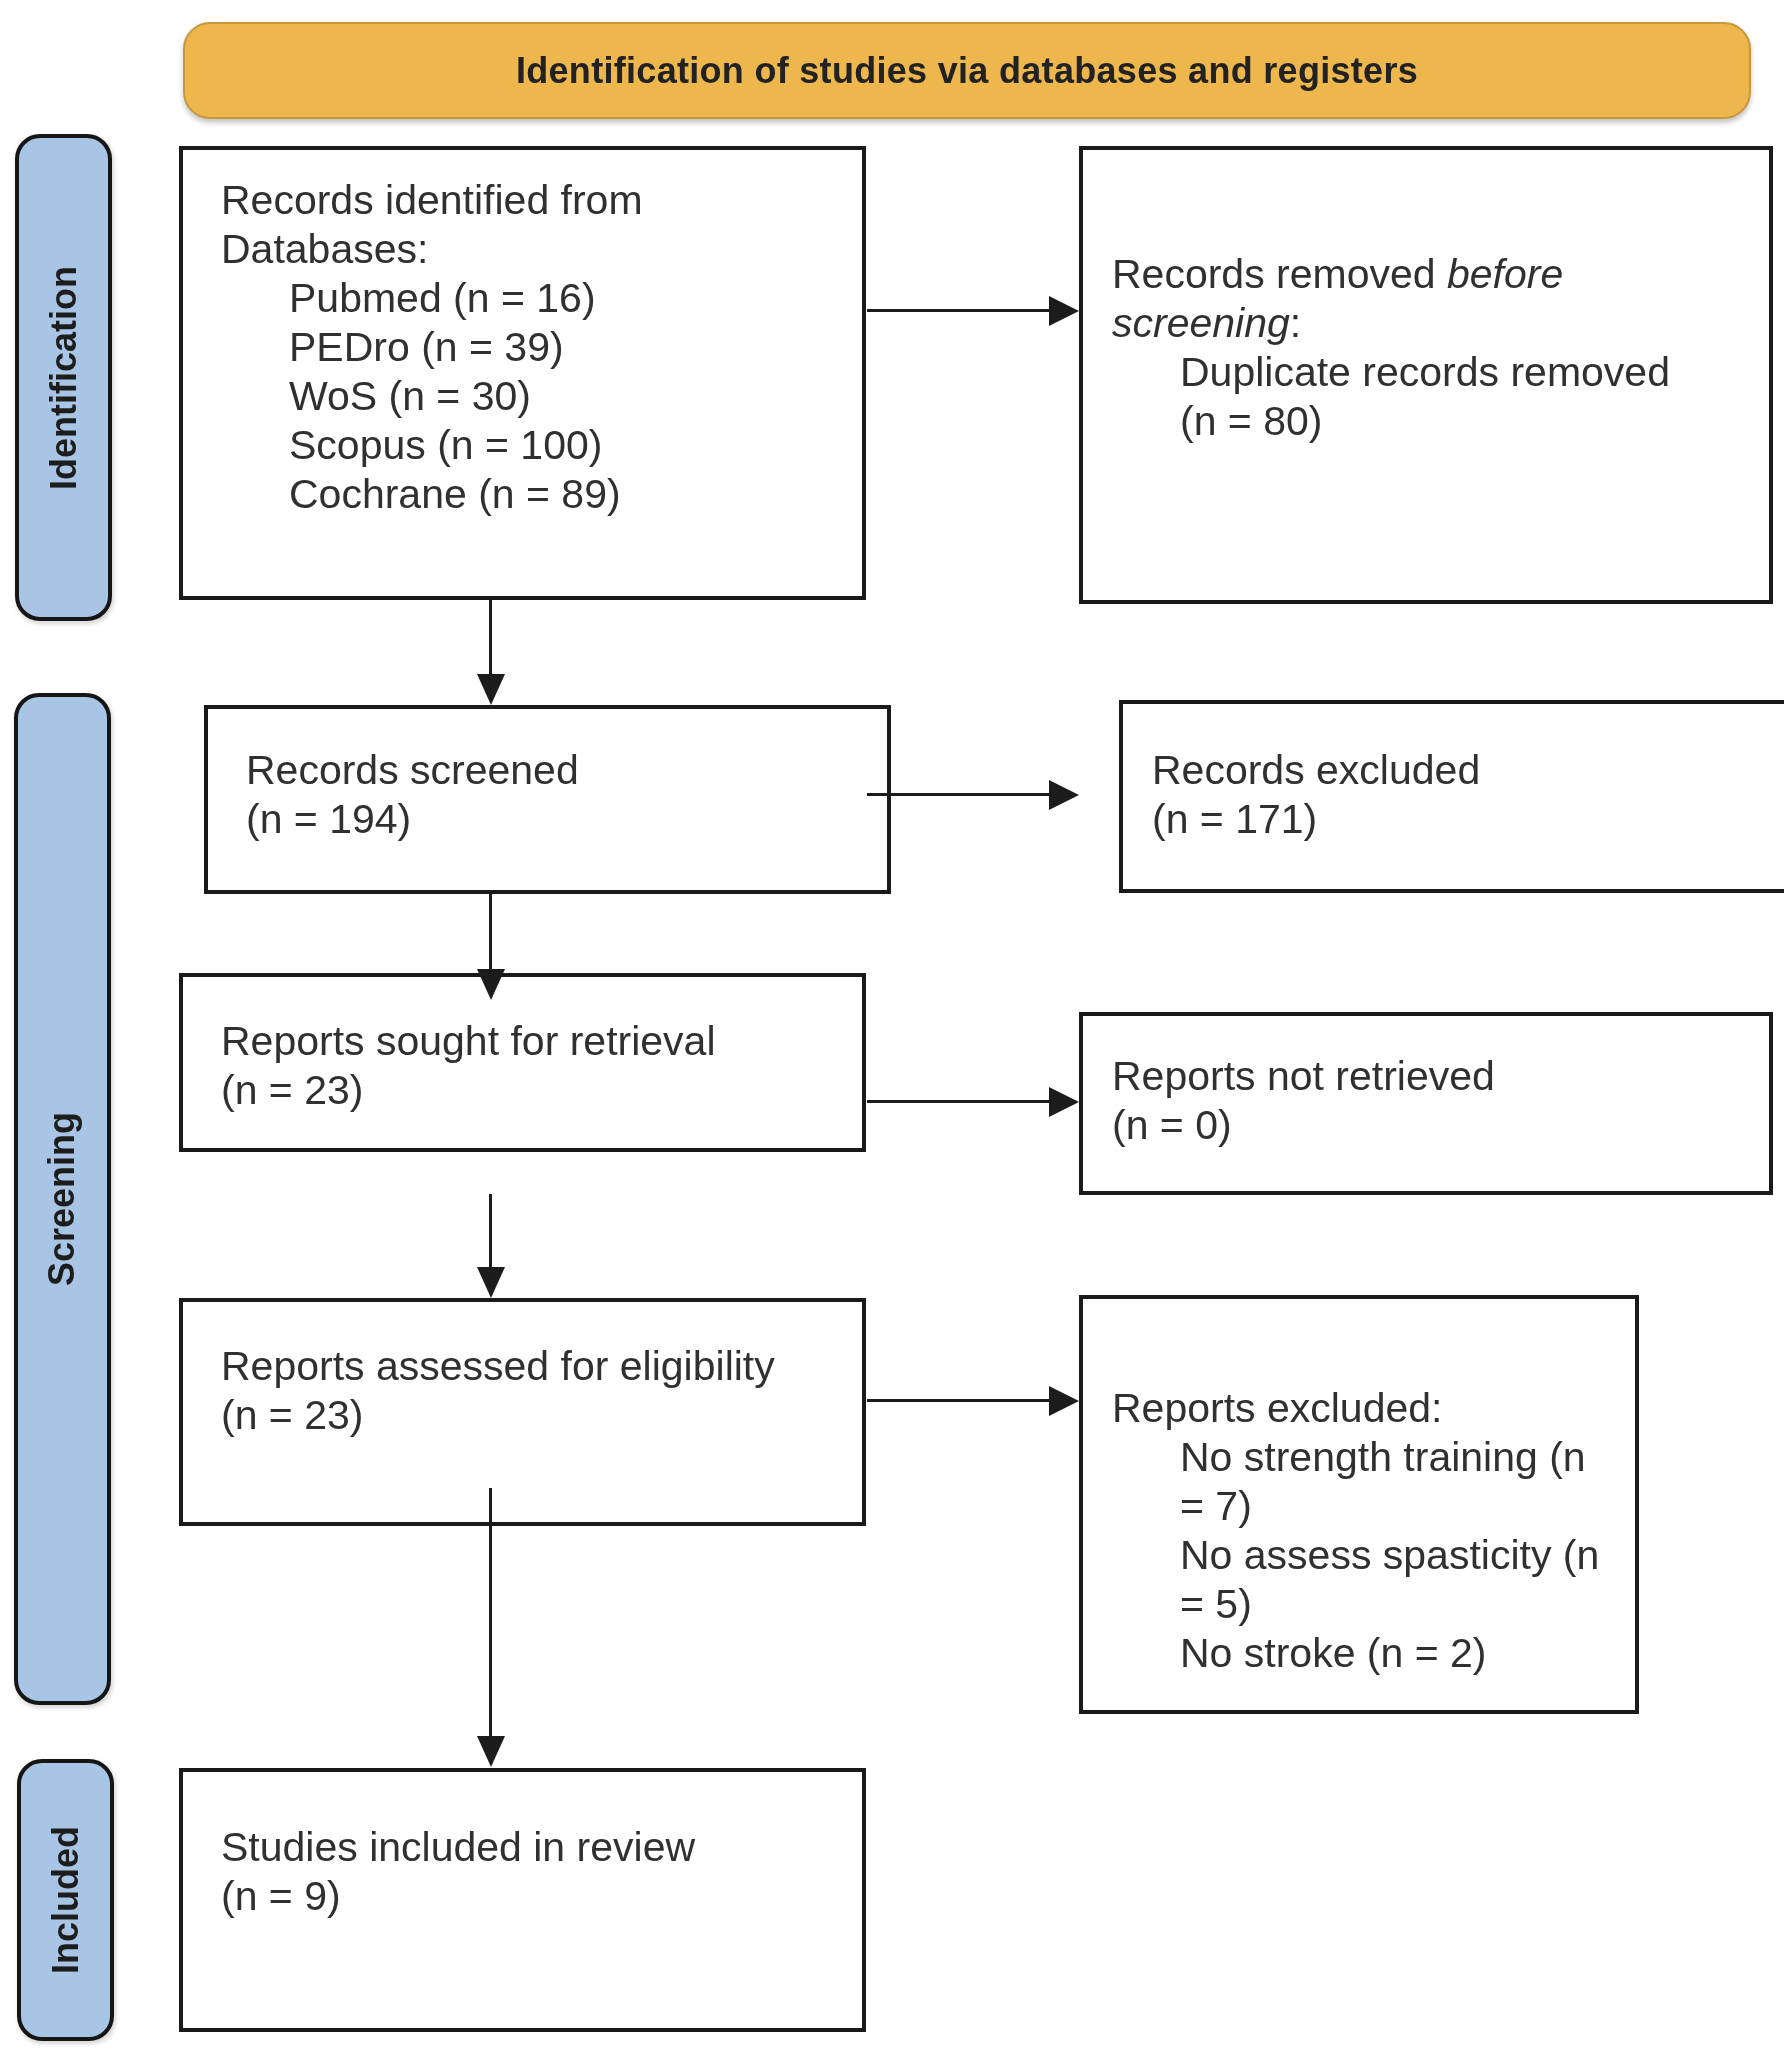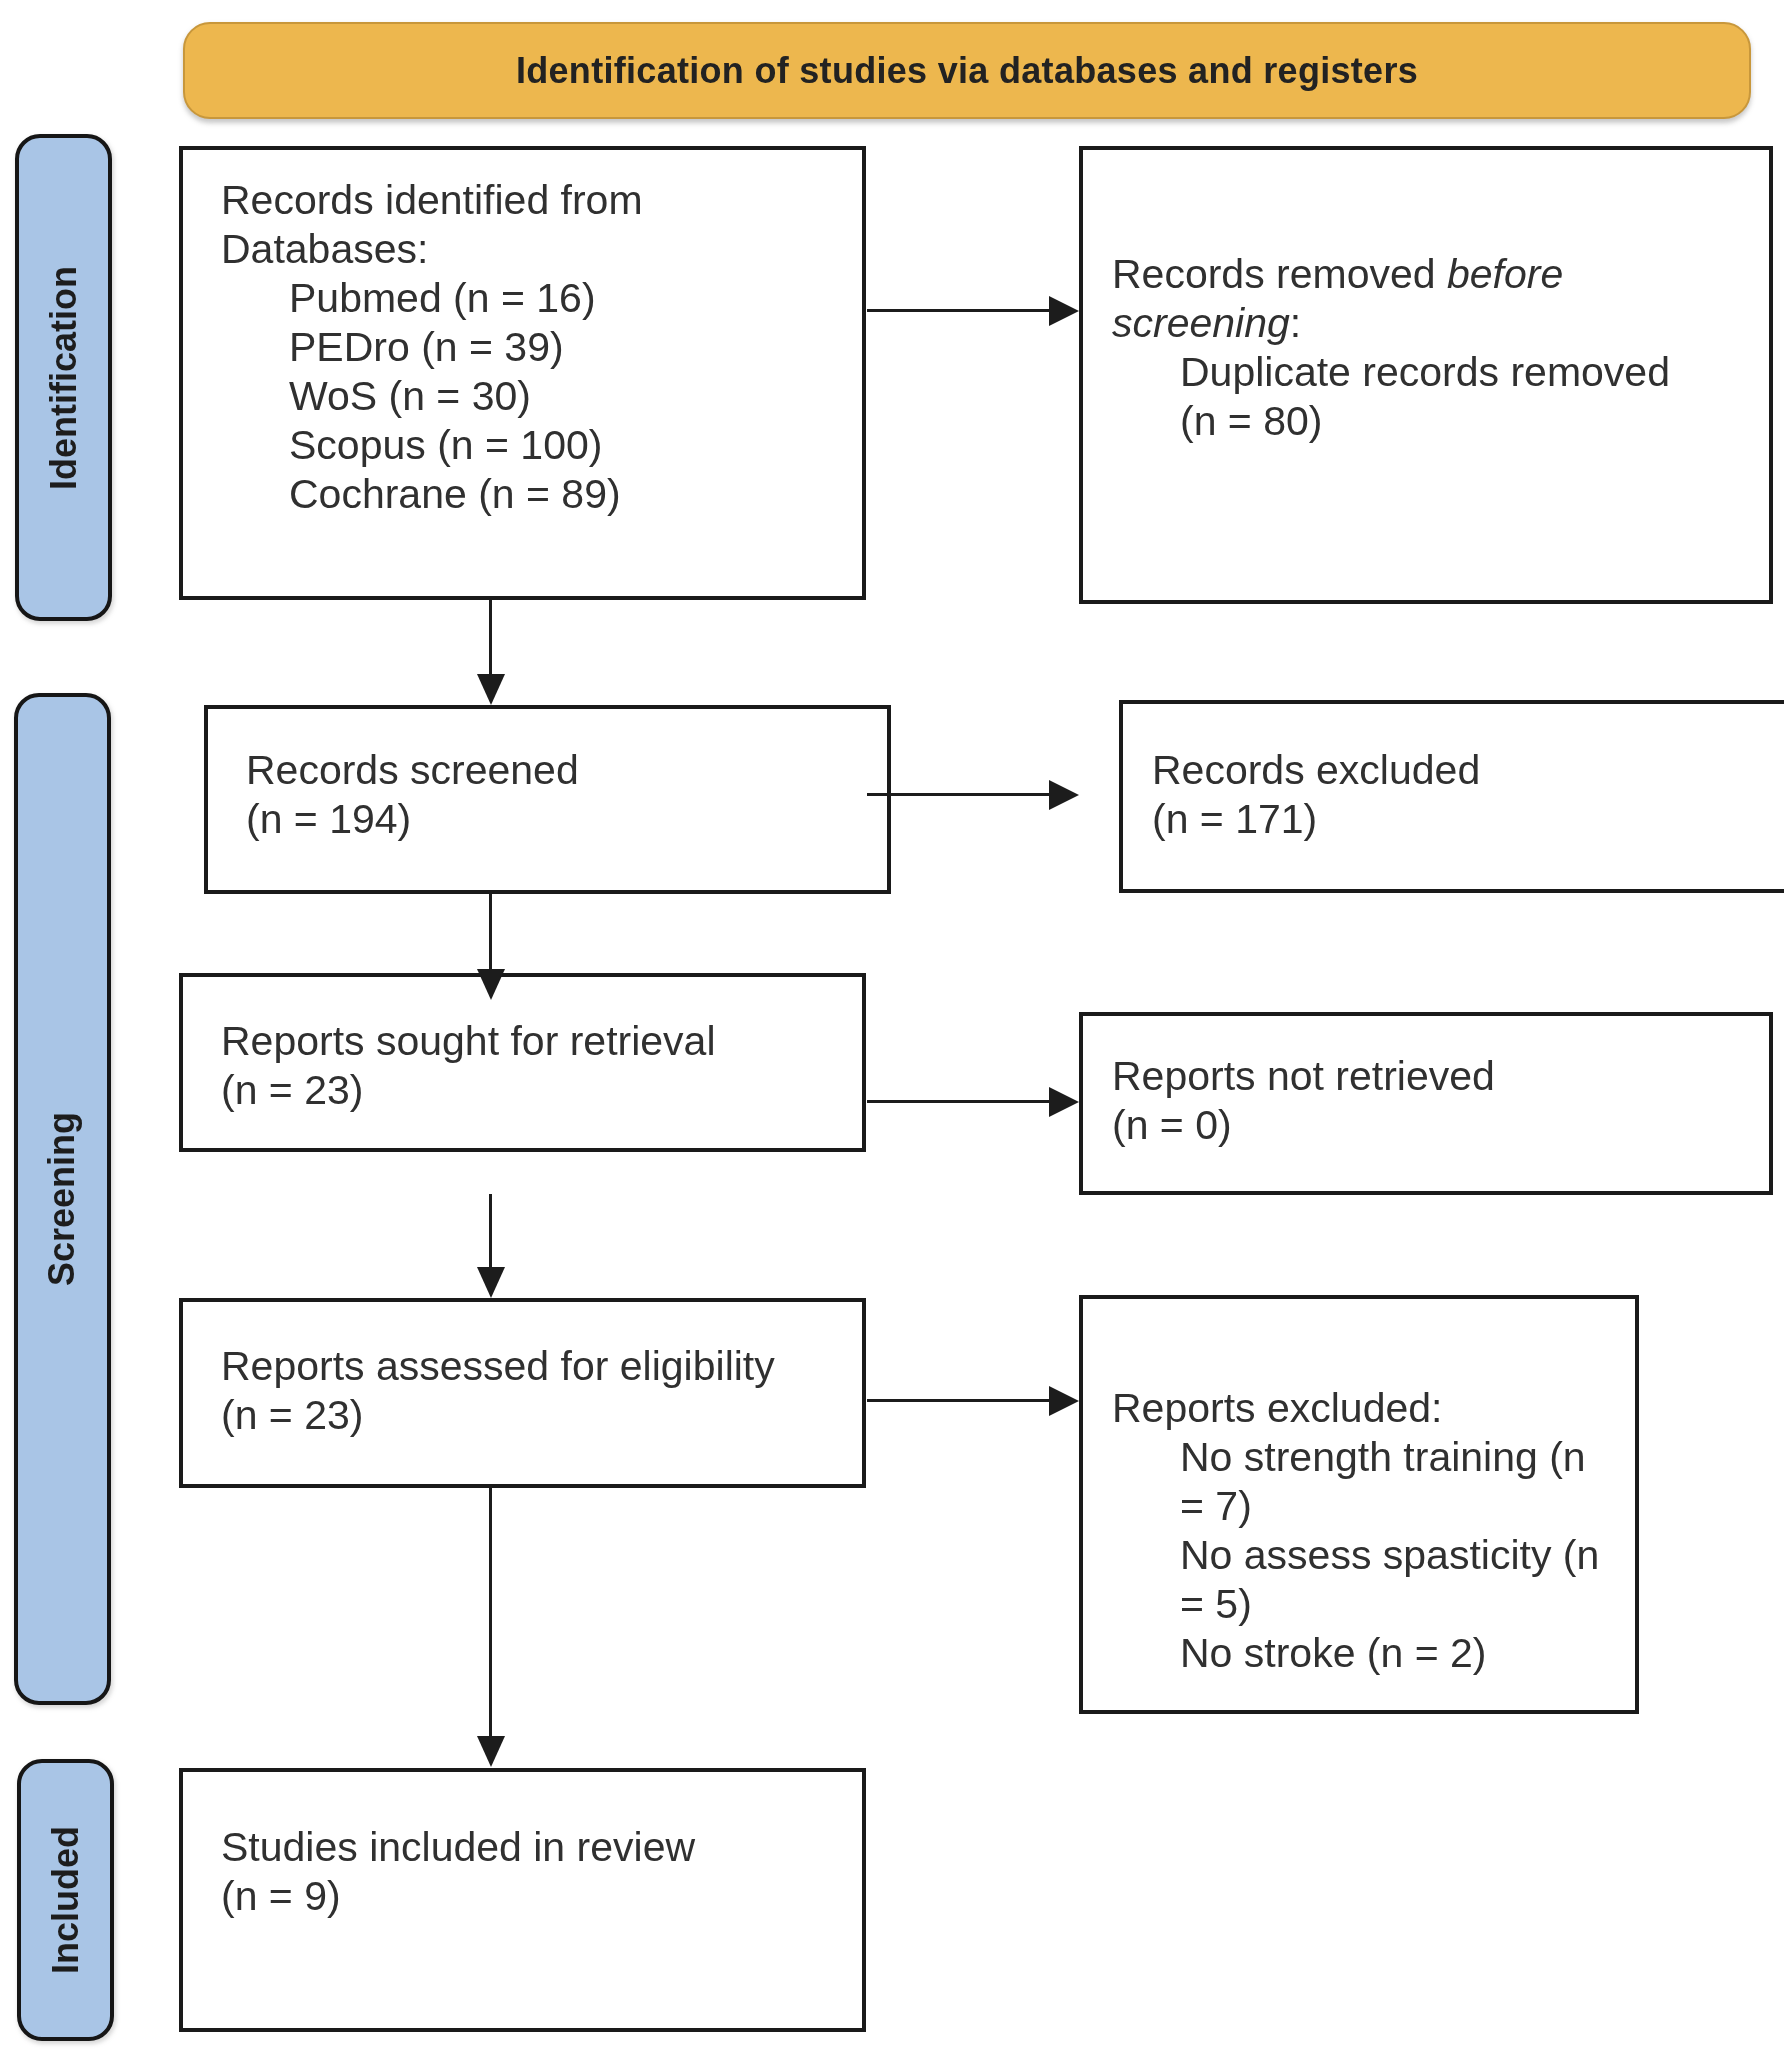--- a/index.html
+++ b/index.html
@@ -40,21 +40,21 @@
     font-size:41px; line-height:49px; color:var(--text,#303030);
   }
   .indent { padding-left:68px; }
   .it { font-style:italic; }
   #box-identified        { left:179px;  top:146px;  width:687px; height:454px; padding:26px 16.4px 0 38px; }
   #box-removed           { left:1079px; top:146px;  width:694px; height:458px; padding:100px 16.4px 0 29px; }
   #box-screened          { left:179px;  top:705px; width:687px; height:189px; padding:37px 16.4px 0 38px;margin-left:25px; }
   #box-excluded          { left:1079px; top:700px; width:694px; height:193px; padding:42px 16.4px 0 29px;margin-left:40px; }
   #box-sought            { left:179px;  top:973px; width:687px; height:179px; padding:40px 16.4px 0 38px; }
   #box-not-retrieved     { left:1079px; top:1012px; width:694px; height:183px; padding:36px 16.4px 0 29px; }
-  #box-assessed          { left:179px;  top:1298px; width:687px; height:190px; padding:40px 16.4px 0 38px; }
+  #box-assessed          { left:179px;  top:1298px; width:687px; height:228px; padding:40px 16.4px 0 38px; }
   #box-reports-excluded  { left:1079px; top:1295px; width:560px; height:419px; padding:85px 16.4px 0 29px; }
   #box-included          { left:179px;  top:1768px; width:687px; height:264px; padding:51px 16.4px 0 38px; }
   
   .harrow { position:absolute; height:3.4px; background:var(--arrow,#1c1c1c); }
   .harrow::after {
     content:""; position:absolute; left:100%; top:50%; transform:translateY(-50%);
     border-top:15px solid transparent; border-bottom:15px solid transparent;
     border-left:30px solid var(--arrow,#1c1c1c);
   }
   .varrow { position:absolute; width:3.4px; background:var(--arrow,#1c1c1c); }

